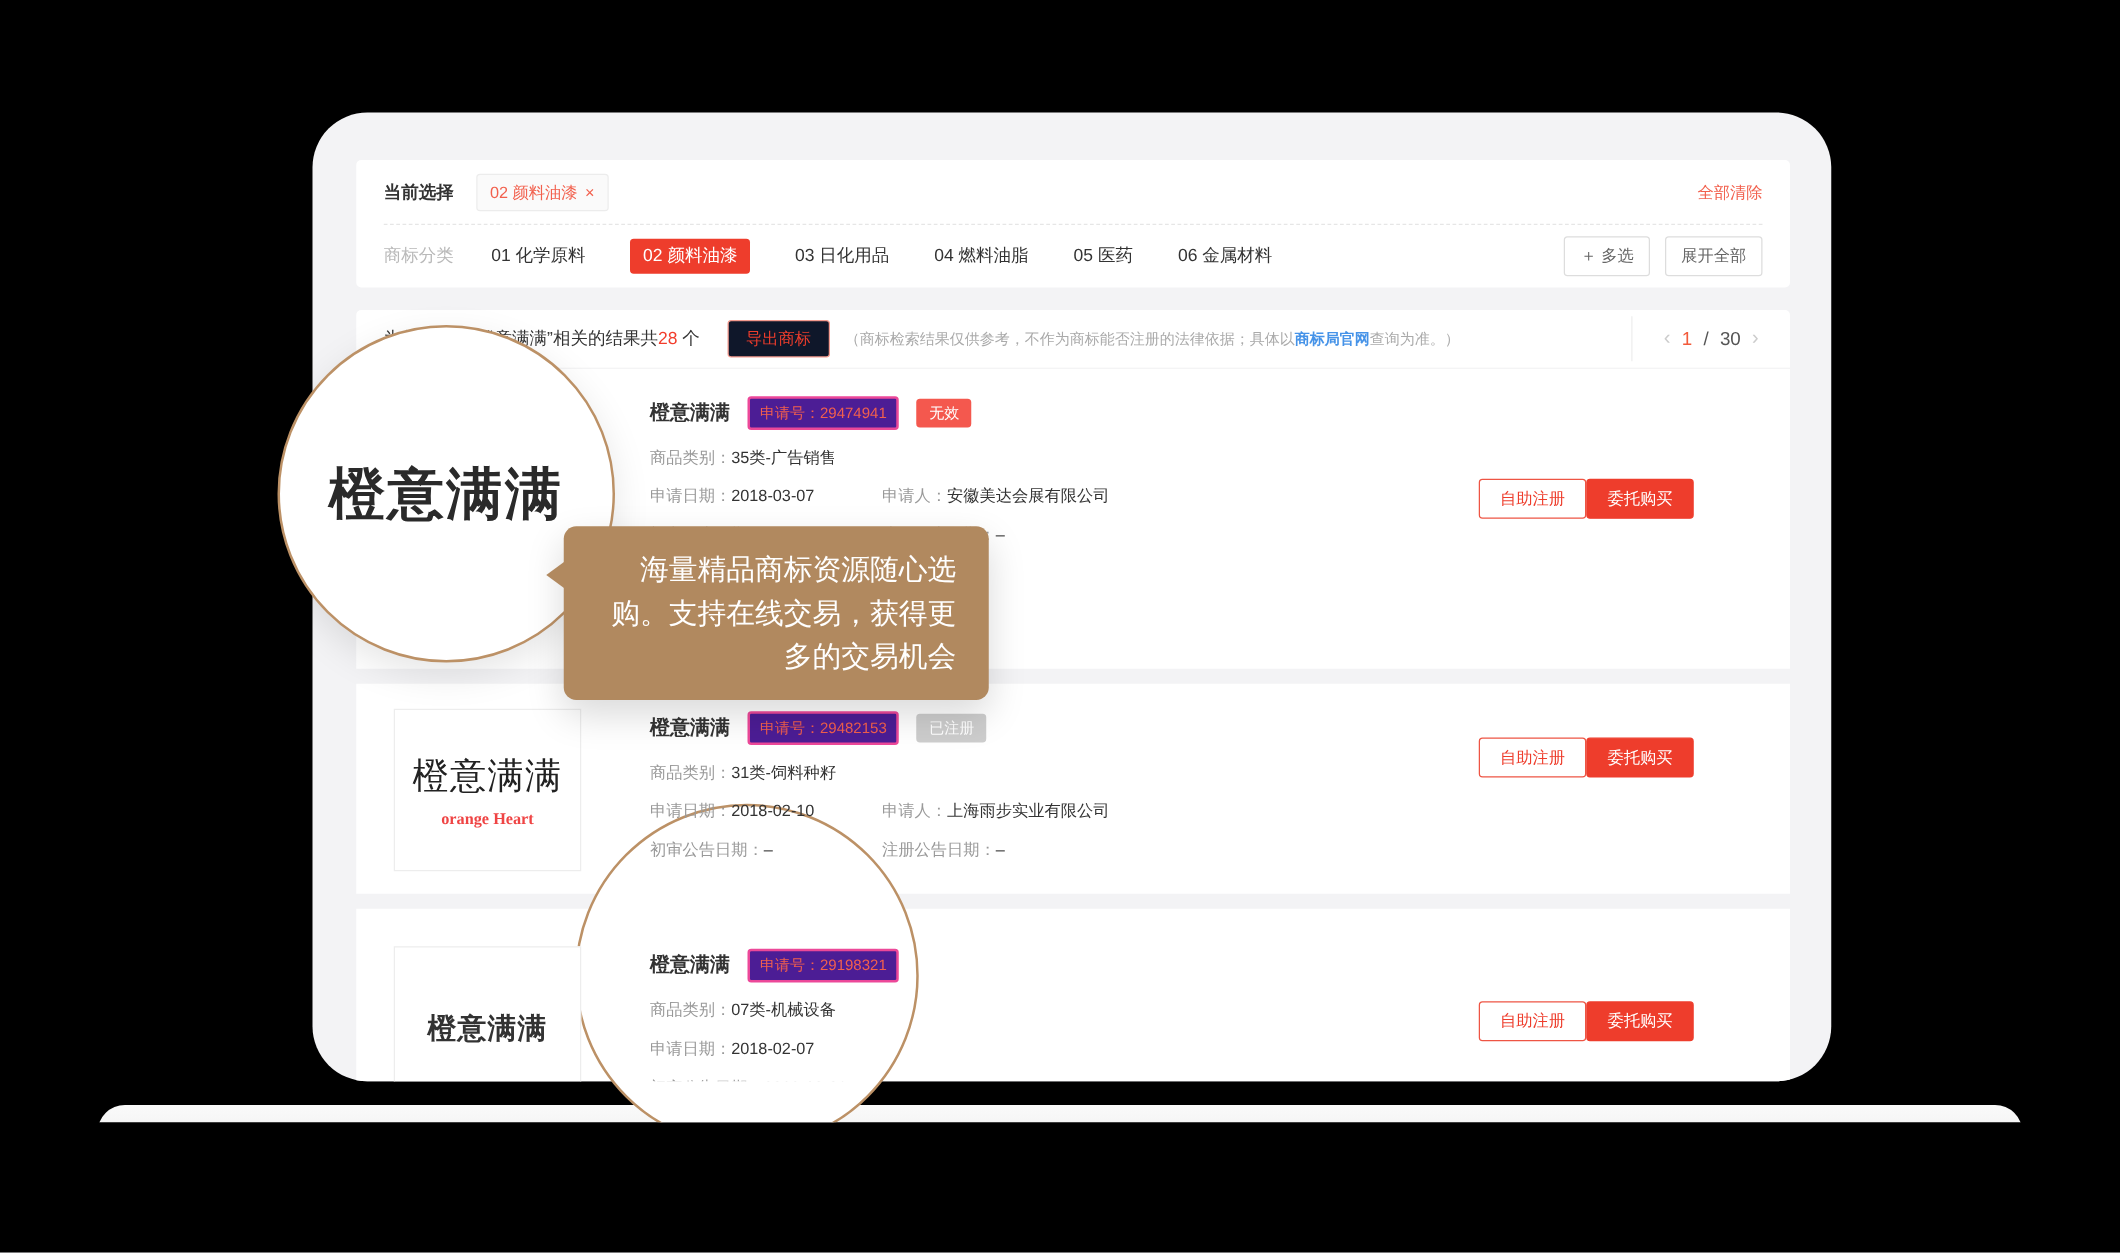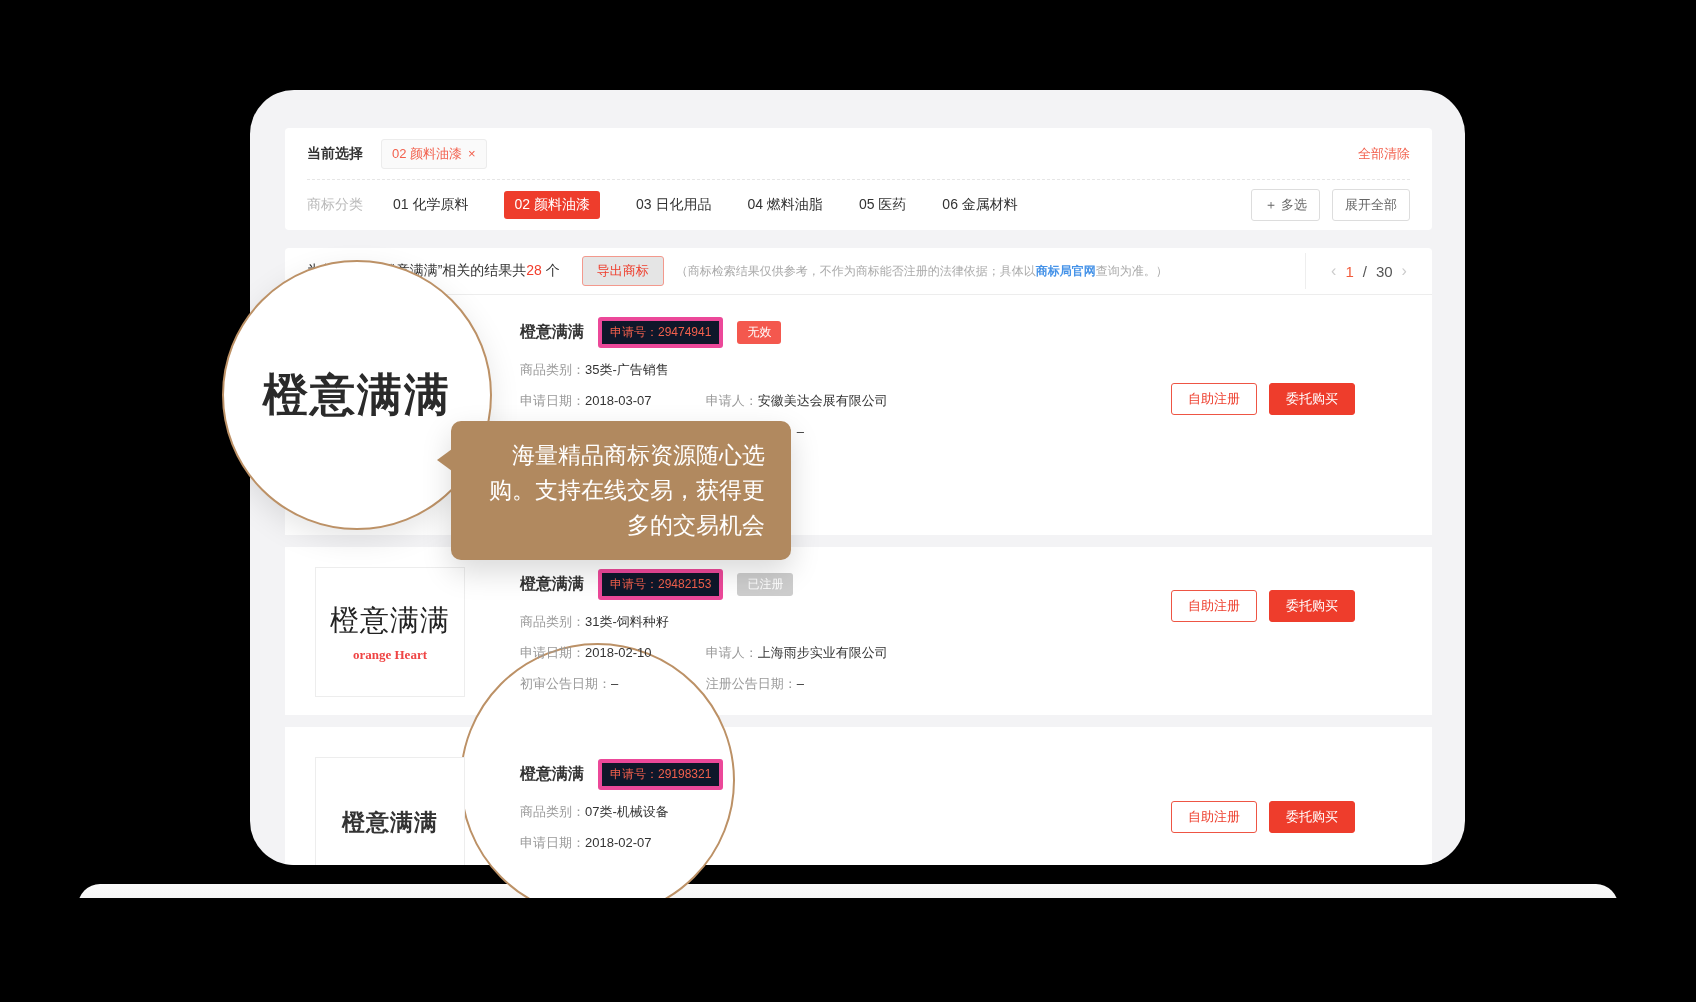--- a/index.html
+++ b/index.html
@@ -35,21 +35,21 @@
   .ghost-btn { border:1px solid #ddd; background:#fff; border-radius:3px; padding:6px 12px;
     font-size:13px; color:#666; cursor:pointer; white-space:nowrap; }
 
   
   .results { position:absolute; left:35px; top:158px; width:1147px; height:660px; }
   .results-header { position:relative; background:#fff; height:47px; display:flex;
     align-items:center; padding-left:22px; border-bottom:1px solid #ededed;
     border-radius:4px 4px 0 0; }
   .summary { font-size:14px; color:#333; white-space:nowrap; }
   .summary .cnt { color:#f23d2c; }
-  .export-btn { margin-left:22px; border:1px solid #f3998d; color:#ee3d2c; background:#e5e5e5;
+  .export-btn { margin-left:22px; border:1px solid #f3998d; color:#ee3d2c; background:#0f172a;
     border-radius:3px; padding:5px 14px; font-size:13px; cursor:pointer; white-space:nowrap; }
   .disclaimer { margin-left:12px; font-size:12px; color:#aaa; white-space:nowrap; }
   .disclaimer .lnk { color:#4693e8; font-weight:bold; cursor:pointer; }
   .pager { position:absolute; right:0; top:5px; bottom:5px; width:127px;
     border-left:1px solid #eee; display:flex; align-items:center; justify-content:center; gap:9px; }
   .pg-arrow { color:#ccc; font-size:16px; cursor:pointer; }
   .pg-cur { color:#f25b3b; font-size:15px; }
   .pg-sep,.pg-total { color:#555; font-size:15px; }
 
   .row { position:relative; background:#fff; display:flex; padding:20px 0 0 30px; }
@@ -58,30 +58,30 @@
   .row-3 { height:200px; margin-top:12px; padding-top:30px; }
   .mark-box { width:150px; height:130px; border:1px solid #ededed; background:#fff;
     display:flex; flex-direction:column; align-items:center; justify-content:center;
     position:relative; z-index:20; flex:none; }
   .mark-cursive { font-family:"DejaVu Serif",serif; font-size:29px; color:#222; letter-spacing:1px; }
   .mark-sub { font-family:Liberation Serif, serif; font-weight:bold; font-size:13px; color:#ef4444; margin-top:6px; }
   .mark-plain { font-size:23px; font-weight:bold; color:#333; letter-spacing:1px; }
   .row-content { margin-left:55px; position:relative; z-index:20; padding-top:2px; }
   .title-line { display:flex; align-items:center; gap:14px; }
   .tm-name { font-size:16px; font-weight:bold; color:#333; }
-  .appno-tag { border:4px solid #ec4899; background:#0f172a; color:#f2604d;
+  .appno-tag { border:2px solid #ec4899; background:#4c1d95; color:#f2604d;
     font-size:12px; padding:3px 8px; border-radius:3px; white-space:nowrap; }
   .status-badge { font-size:12px; color:#fff; padding:3px 10px; border-radius:3px; }
   .status-invalid { background:#f4584e; }
   .status-registered { background:#cdcdcd; }
   .field-line { margin-top:13px; font-size:13px; }
   .f-label { color:#999; }
   .f-val { color:#333; }
   .col { display:inline-block; min-width:182px; }
-  .row-actions { position:absolute; right:77px; display:flex; gap:12px; z-index:20; }
+  .row-actions { position:absolute; right:77px; display:flex; gap:0; z-index:20; }
   .row-1 .row-actions { top:88px; }
   .row-2 .row-actions { top:43px; }
   .row-3 .row-actions { top:74px; }
   .btn-outline { border:1px solid #ee5544; color:#ee3d2c; background:#fff; border-radius:3px;
     padding:6px 16px; font-size:13px; cursor:pointer; white-space:nowrap; }
   .btn-solid { border:1px solid #ee3d2c; color:#fff; background:#ee3d2c; border-radius:3px;
     padding:6px 16px; font-size:13px; cursor:pointer; white-space:nowrap; }
 
   
   .magnifier-1 { position:absolute; left:222px; top:260px; width:270px; height:270px;

